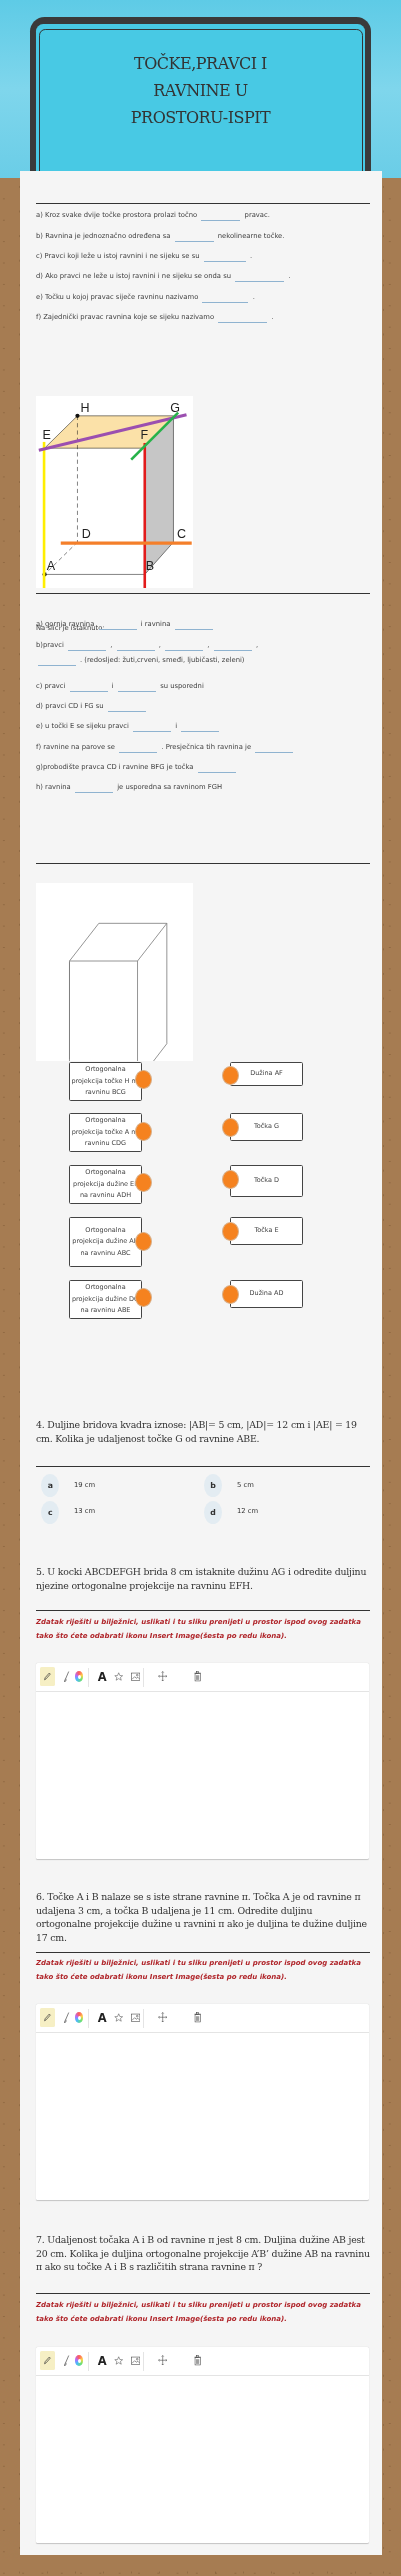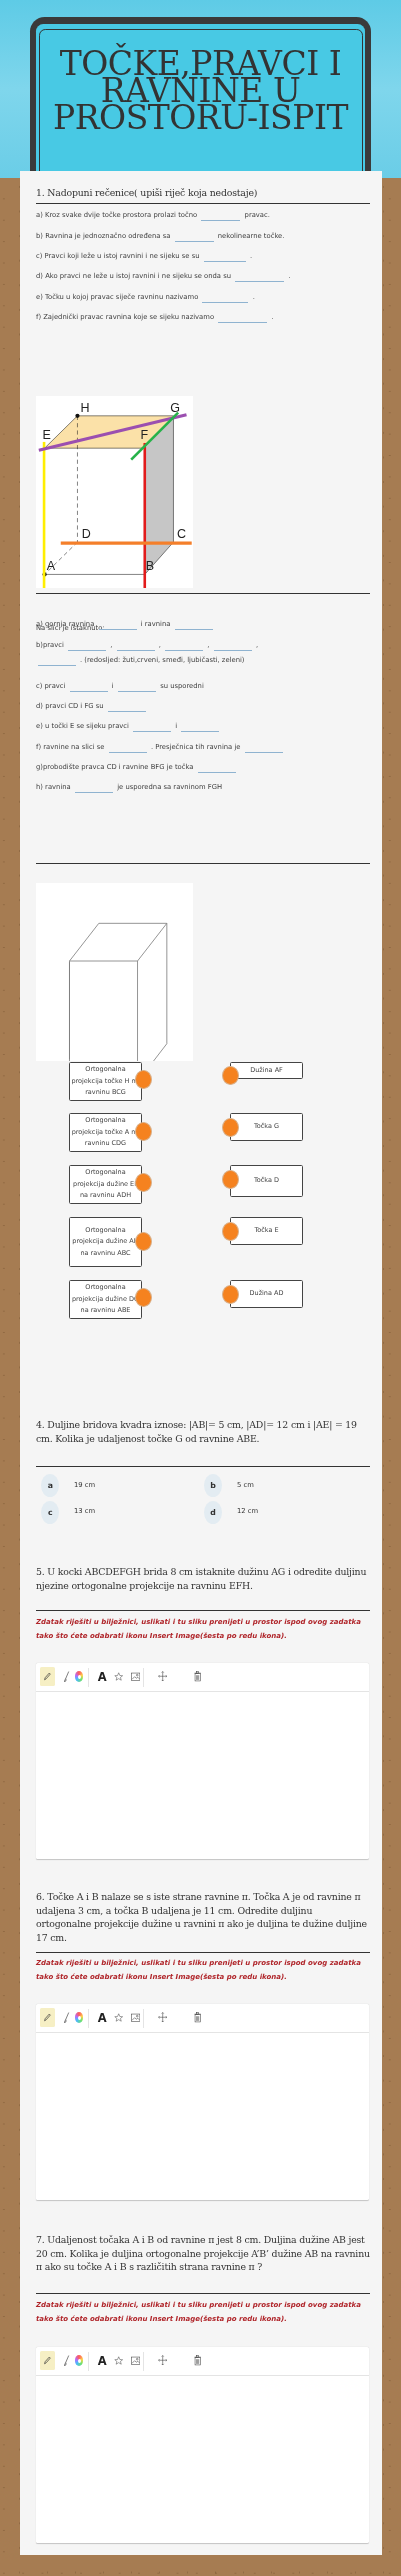--- a/index.html
+++ b/index.html
@@ -80,29 +80,28 @@
 </head>
 <body>
 
 <div class="sky"></div>
 
 <div style="position:absolute;left:30px;top:16.7px;width:341px;height:235px;">
   <div style="position:absolute;left:0;top:0;width:341px;height:235px;border-radius:14.6px;background:#3a3a3a;"></div>
   <div style="position:absolute;left:6.3px;top:7.8px;width:329px;height:219px;background:#48c9e4;border-radius:7.3px;"></div>
   <div style="position:absolute;left:9px;top:12px;width:324px;height:212px;border:1px solid #333;border-radius:6.3px;"></div>
 </div>
-<div style="position:absolute;left:30px;top:50px;width:341px;text-align:center;font-family:'DejaVu Serif',serif;font-size:33px;line-height:27px;color:#333;letter-spacing:-0.5px;">
+<div style="position:absolute;left:30px;top:50px;width:341px;text-align:center;font-family:'DejaVu Serif',serif;font-size:16px;line-height:27px;color:#333;letter-spacing:-0.5px;">
   <div>TOČKE,PRAVCI I</div>
   <div>RAVNINE U</div>
   <div>PROSTORU-ISPIT</div>
 </div>
 
 <div class="panel">
 
-  <div class="sec-title" style="top:14.6px;">1. Nadopuni rečenice( upiši riječ koja nedostaje)</div>
   <div class="rule" style="top:32px;"></div>
 
   <div class="line" style="top:39px;">
     <span>a) Kroz svake dvije točke prostora prolazi točno</span><span class="blank" style="width:39px;margin:0 4.2px"></span><span>pravac.</span>
   </div>
   <div class="line" style="top:60px;">
     <span>b) Ravnina je jednoznačno određena sa</span><span class="blank" style="width:39px;margin:0 4.2px"></span><span>nekolinearne točke.</span>
   </div>
   <div class="line" style="top:80px;">
     <span>c) Pravci koji leže u istoj ravnini i ne sijeku se su</span><span class="blank" style="width:42px;margin:0 4.2px"></span><span>.</span>
@@ -161,21 +160,21 @@
   <div class="line" style="top:510px;">
     <span>c) pravci</span><span class="blank"></span><span>i</span><span class="blank"></span><span>su usporedni</span>
   </div>
   <div class="line" style="top:530px;">
     <span>d) pravci CD i FG su</span><span class="blank"></span>
   </div>
   <div class="line" style="top:550px;">
     <span>e) u točki E se sijeku pravci</span><span class="blank"></span><span>i</span><span class="blank"></span>
   </div>
   <div class="line" style="top:571px;">
-    <span>f) ravnine na slici se</span><span class="blank"></span><span>. Presječnica tih ravnina je</span><span class="blank"></span>
+    <span>f) ravnine na parove se</span><span class="blank"></span><span>. Presječnica tih ravnina je</span><span class="blank"></span>
   </div>
   <div class="line" style="top:591px;">
     <span>g)probodište pravca CD i ravnine BFG je točka</span><span class="blank"></span>
   </div>
   <div class="line" style="top:611px;">
     <span>h) ravnina</span><span class="blank"></span><span>je usporedna sa ravninom FGH</span>
   </div>
 
   <div class="rule" style="top:692px;"></div>
   <div class="line" style="top:720px;">Spoji odgovarajuće parove</div>
@@ -191,21 +190,21 @@
         <line x1="194" y1="149" x2="194" y2="380"></line>
         <line x1="250" y1="77" x2="250" y2="307"></line>
         <line x1="64" y1="380" x2="194" y2="380"></line>
         <line x1="194" y1="380" x2="250" y2="307"></line>
       </g>
     </svg>
   </div>
 
   <div class="match-l" style="top:891px;height:39px;">Ortogonalna projekcija točke H na ravninu BCG</div>
   <div class="dot" style="left:115px;top:899px;"></div>
-  <div class="match-r" style="top:891px;height:17px;">Dužina AF</div>
+  <div class="match-r" style="top:891px;height:24px;">Dužina AF</div>
   <div class="dot" style="left:202px;top:895px;"></div>
 
   <div class="match-l" style="top:942px;height:39px;">Ortogonalna projekcija točke A na ravninu CDG</div>
   <div class="dot" style="left:115px;top:951px;"></div>
   <div class="match-r" style="top:942px;height:28px;">Točka G</div>
   <div class="dot" style="left:202px;top:947px;"></div>
 
   <div class="match-l" style="top:994px;height:39px;">Ortogonalna projekcija dužine EF na ravninu ADH</div>
   <div class="dot" style="left:115px;top:1002px;"></div>
   <div class="match-r" style="top:994px;height:32px;">Točka D</div>

